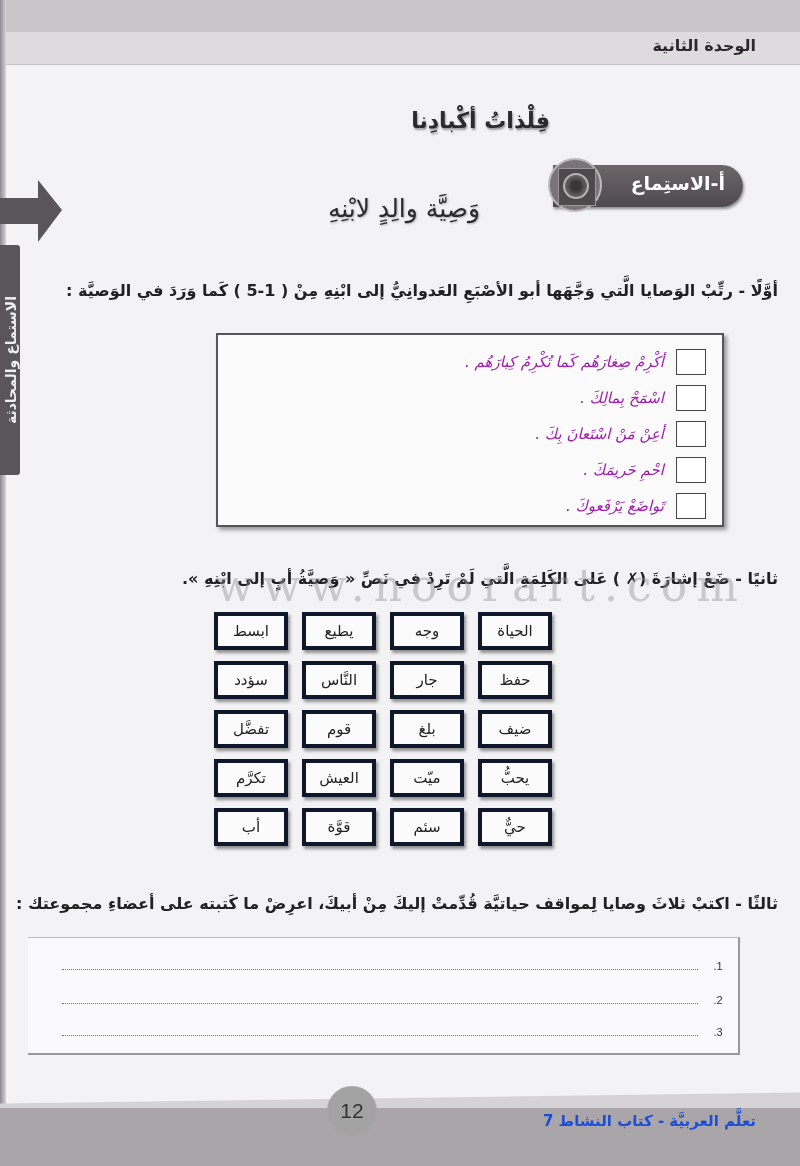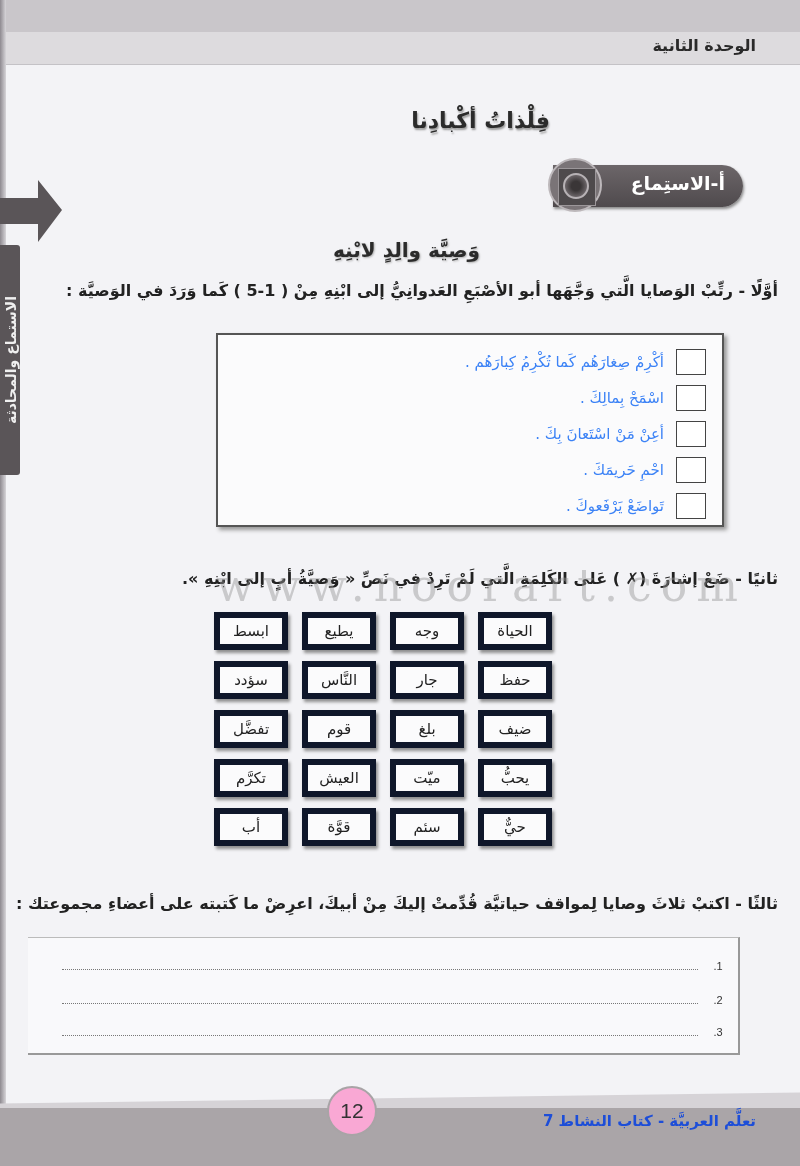--- a/index.html
+++ b/index.html
@@ -5,45 +5,45 @@
   html,body{margin:0;padding:0;}
   body{width:800px;height:1166px;position:relative;overflow:hidden;background:#f3f3f6;font-family:"DejaVu Sans",sans-serif;color:#1f1f1f;}
   .top-band{position:absolute;left:0;top:0;width:800px;height:32px;background:#c9c6ca;}
   .header-band{position:absolute;left:0;top:32px;width:800px;height:32px;background:#dddbde;border-bottom:1px solid #c4c2c6;}
   .header-title{position:absolute;right:44px;top:36px;font-size:16px;font-weight:bold;color:#2a2a2a;direction:rtl;}
   .spine{position:absolute;left:0;top:0;width:6px;height:1166px;background:linear-gradient(90deg,#8e8a90,#d7d5d9);}
   .side-tab{position:absolute;left:0;top:245px;width:20px;height:230px;background:#5a5558;border-radius:0 3px 3px 0;}
   .side-tab-text{position:absolute;left:-104px;top:350px;width:230px;height:20px;transform:rotate(-90deg);color:#f0f0f0;font-size:14px;font-weight:bold;text-align:center;direction:rtl;line-height:20px;}
   .side-arrow{position:absolute;left:0;top:180px;}
   .lesson-title{position:absolute;right:250px;top:108px;font-size:22px;font-weight:bold;color:#2b2b2b;direction:rtl;text-shadow:1px 2px 2px #9a9a9a;}
-  .lesson-subtitle{position:absolute;right:320px;top:194px;font-size:20px;font-weight:bold;color:#2b2b2b;direction:rtl;text-shadow:1px 1px 2px #b0b0b0;margin-top:44px;}
+  .lesson-subtitle{position:absolute;right:320px;top:194px;font-size:25px;font-weight:normal;color:#2b2b2b;direction:rtl;text-shadow:1px 1px 2px #b0b0b0;}
   .listening-badge{position:absolute;left:548px;top:158px;width:212px;height:56px;}
   .badge-bar{position:absolute;left:5px;top:7px;width:190px;height:42px;background:linear-gradient(#6c6669,#4f4a4d);border-radius:0 22px 22px 0;box-shadow:1px 2px 3px #888;}
   .badge-label{position:absolute;right:18px;top:7px;font-size:19px;font-weight:bold;color:#ffffff;direction:rtl;}
   .badge-circle{position:absolute;left:0;top:0;width:54px;height:54px;border-radius:50%;background:#7a7477;border:2px solid #bdb8bb;box-sizing:border-box;}
   .speaker-square{position:absolute;left:8px;top:8px;width:36px;height:36px;background:#4e4a4c;border:1px solid #9c979a;}
   .speaker-cone{position:absolute;left:13px;top:13px;width:26px;height:26px;border-radius:50%;border:2px solid #b7b2b5;box-sizing:border-box;background:radial-gradient(#3a3637 30%,#6b6568 70%);}
   .q-text{position:absolute;right:22px;font-size:16px;font-weight:bold;direction:rtl;white-space:nowrap;color:#222;}
   .q1{top:281px;}
   .q2{top:569px;right:22px;}
   .q3{top:894px;}
   .order-box{position:absolute;left:216px;top:333px;width:508px;height:194px;background:#fbfbfc;border:2px solid #555;box-shadow:3px 3px 4px #999;box-sizing:border-box;}
   .order-item{position:absolute;right:16px;height:30px;display:flex;flex-direction:row-reverse;align-items:center;}
   .checkbox{width:30px;height:26px;border:1.5px solid #444;background:#fff;box-sizing:border-box;margin-left:12px;}
-  .order-text{font-size:15px;direction:rtl;color:#3b82f6;}
+  .order-text{font-size:15px;direction:rtl;color:#a21caf;font-style:italic;}
   .x-mark{font-weight:bold;}
   .word-grid{position:absolute;left:214px;top:612px;width:352px;display:grid;grid-template-columns:repeat(4,74px);grid-auto-rows:38px;column-gap:14px;row-gap:11px;direction:ltr;}
-  .word-card{background:#fbfbfc;border:6px solid #0f172a;box-shadow:2px 3px 3px #8f8f8f;display:flex;align-items:center;justify-content:center;font-size:15px;direction:rtl;color:#222;cursor:pointer;}
+  .word-card{background:#fbfbfc;border:4px solid #0f172a;box-shadow:2px 3px 3px #8f8f8f;display:flex;align-items:center;justify-content:center;font-size:15px;direction:rtl;color:#222;cursor:pointer;}
   .answer-box{position:absolute;left:28px;top:937px;width:712px;height:118px;background:#f9f9fb;border-top:1px solid #bbb;border-right:2px solid #999;border-bottom:2px solid #999;box-sizing:border-box;}
   .answer-line{position:absolute;left:0;height:16px;display:flex;flex-direction:row-reverse;align-items:center;}
   .answer-num{font-size:11px;color:#333;width:24px;text-align:center;font-family:"Liberation Sans",sans-serif;}
   .answer-dots{width:636px;border-bottom:1.5px dotted #777;height:6px;margin-right:8px;}
   .footer-light{position:absolute;left:0;top:1098px;width:800px;height:18px;background:#d6d3d7;transform:skewY(-0.8deg);}
   .footer-band{position:absolute;left:0;top:1108px;width:800px;height:58px;background:#aaa5a8;}
-  .page-circle{position:absolute;left:327px;top:1086px;width:50px;height:50px;border-radius:50%;background:#f9a8d4;border:2px solid #a8a4a6;box-sizing:border-box;display:flex;align-items:center;justify-content:center;font-size:21px;color:#333;font-family:"Liberation Sans",sans-serif;}
+  .page-circle{position:absolute;left:327px;top:1086px;width:50px;height:50px;border-radius:50%;background:#a3a3a3;border:2px solid #a8a4a6;box-sizing:border-box;display:flex;align-items:center;justify-content:center;font-size:21px;color:#333;font-family:"Liberation Sans",sans-serif;}
   .footer-text{position:absolute;right:44px;top:1112px;font-size:15px;font-weight:bold;color:#1d4ed8;direction:rtl;}
   .watermark{position:absolute;left:180px;top:560px;font-size:44px;letter-spacing:9px;color:rgba(150,150,150,0.45);font-family:"DejaVu Serif",serif;direction:ltr;white-space:nowrap;pointer-events:none;margin-left:36px;}
 </style>
 </head>
 <body>
 
 <div class="top-band"></div>
 <div class="header-band"></div>
 <div class="header-title">الوحدة الثانية</div>
 <div class="spine"></div>

